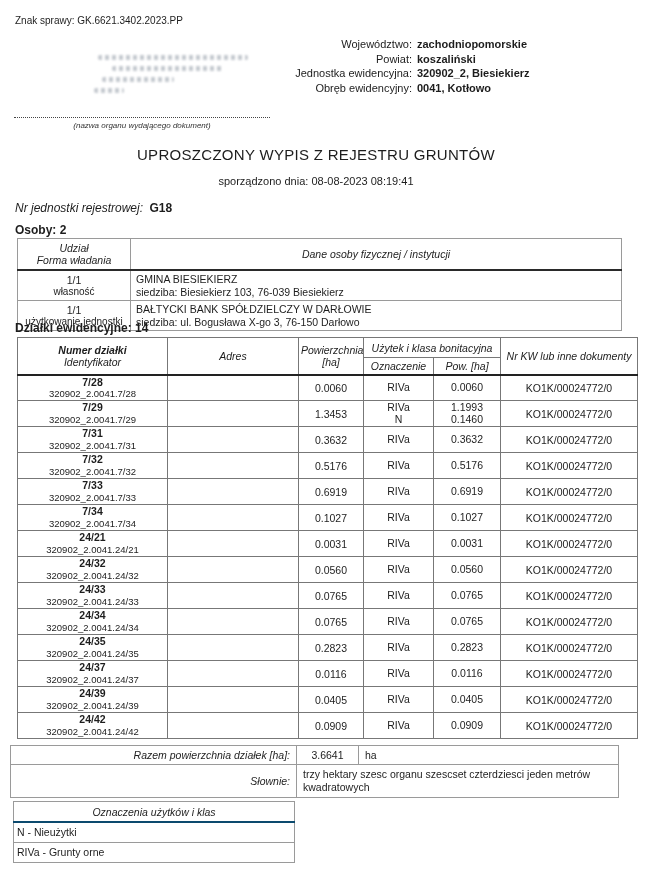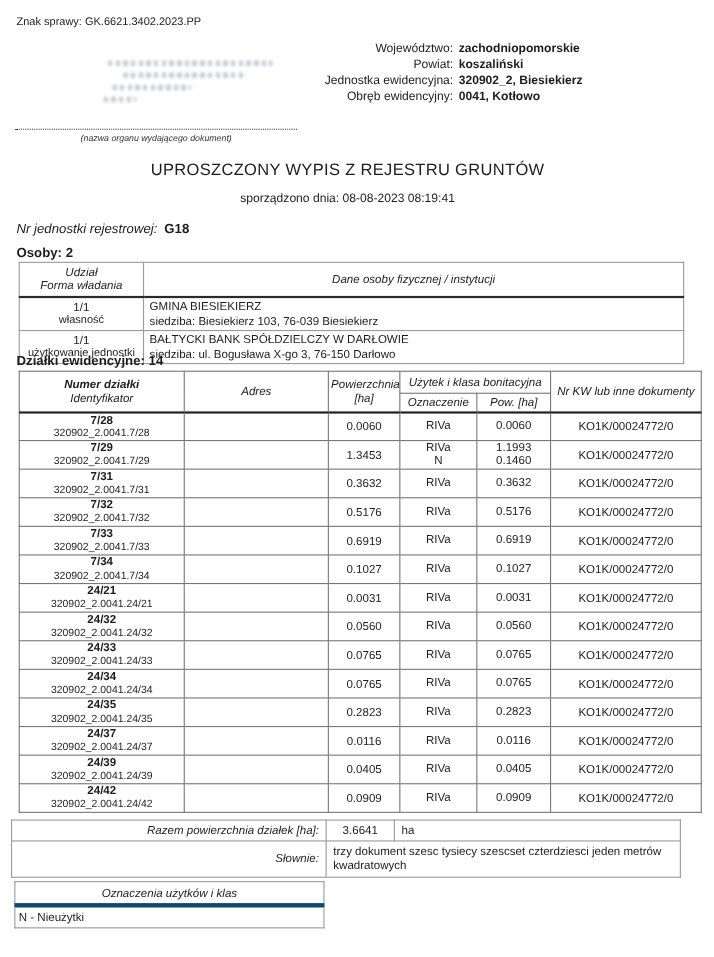--- a/index.html
+++ b/index.html
@@ -71,21 +71,21 @@
   .summary .lab{font-style:italic;text-align:right;}
   .summary .val{text-align:center;padding:1px 2px;}
   .summary tr:first-child{height:19px;}
   .summary tr:last-child{height:33px;}
   .words-cell{line-height:13px;padding:2px 6px;}
 
   
   .legend{position:absolute;top:801px;left:13px;width:282px;font-size:10.5px;}
   .legend th,.legend td{border:1px solid #9a9a9a;padding:1px 3px;}
   .legend thead th{font-style:italic;font-weight:normal;height:17px;text-align:center;
-                   border-bottom:4px solid #0c4a6e;}
+                   border-bottom:2px solid #0c4a6e;}
   .legend tbody tr{height:20px;}
   .legend td{text-align:left;}
 </style>
 </head>
 <body>
 
 <div class="page">
 
   <div class="znak">
     <span>Znak sprawy:</span>
@@ -385,33 +385,36 @@
         <col style="width:260px">
       </colgroup>
     <tbody>
       <tr>
         <td class="lab">Razem powierzchnia działek [ha]:</td>
         <td class="val">3.6641</td>
         <td>ha</td>
       </tr>
       <tr>
         <td class="lab">Słownie:</td>
-        <td colspan="2" class="words-cell">trzy dokument szesc tysiecy szescset czterdziesci jeden metrów kwadratowych</td>
+        <td colspan="2" class="words-cell">trzy hektary szesc organu szescset czterdziesci jeden metrów kwadratowych</td>
       </tr>
     </tbody>
   </table>
 
   <table class="legend">
     <thead>
       <tr>
           <th>Oznaczenia użytków i klas</th>
         </tr>
     </thead>
     <tbody>
 
         <tr>
           <td>N - Nieużytki</td>
         </tr>
 
+        <tr>
+          <td>RIVa - Grunty orne</td>
+        </tr>
       </tbody>
   </table>
 
 </div>
 
 </body></html>

